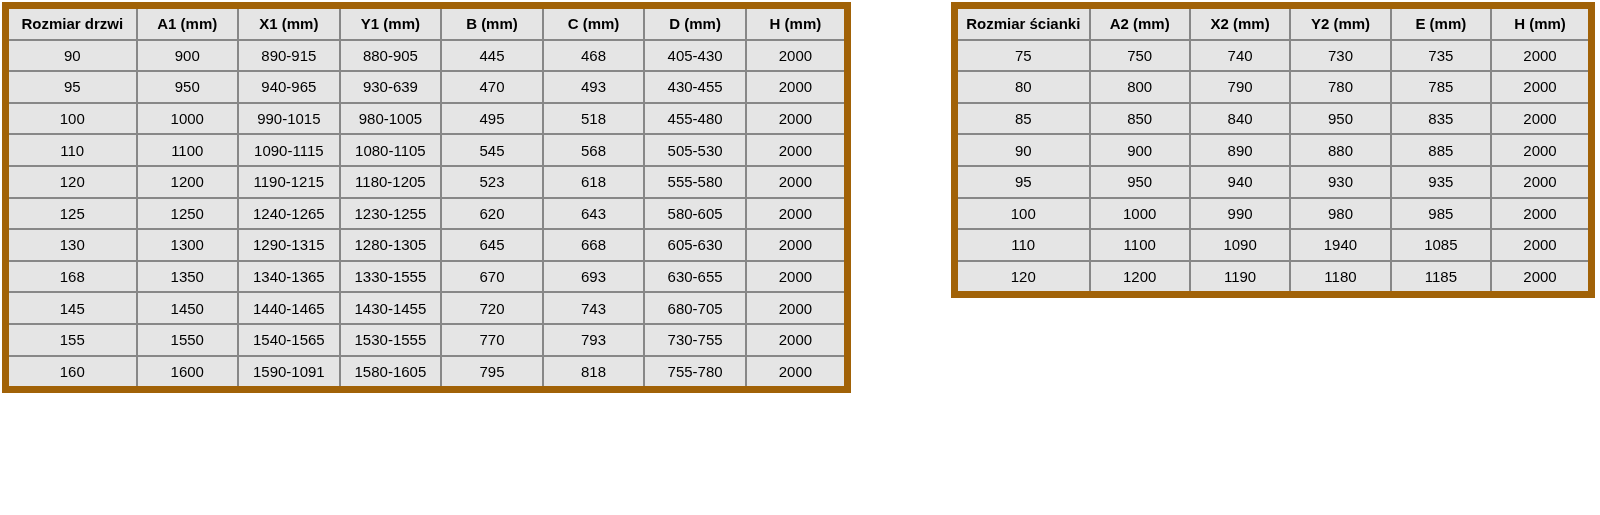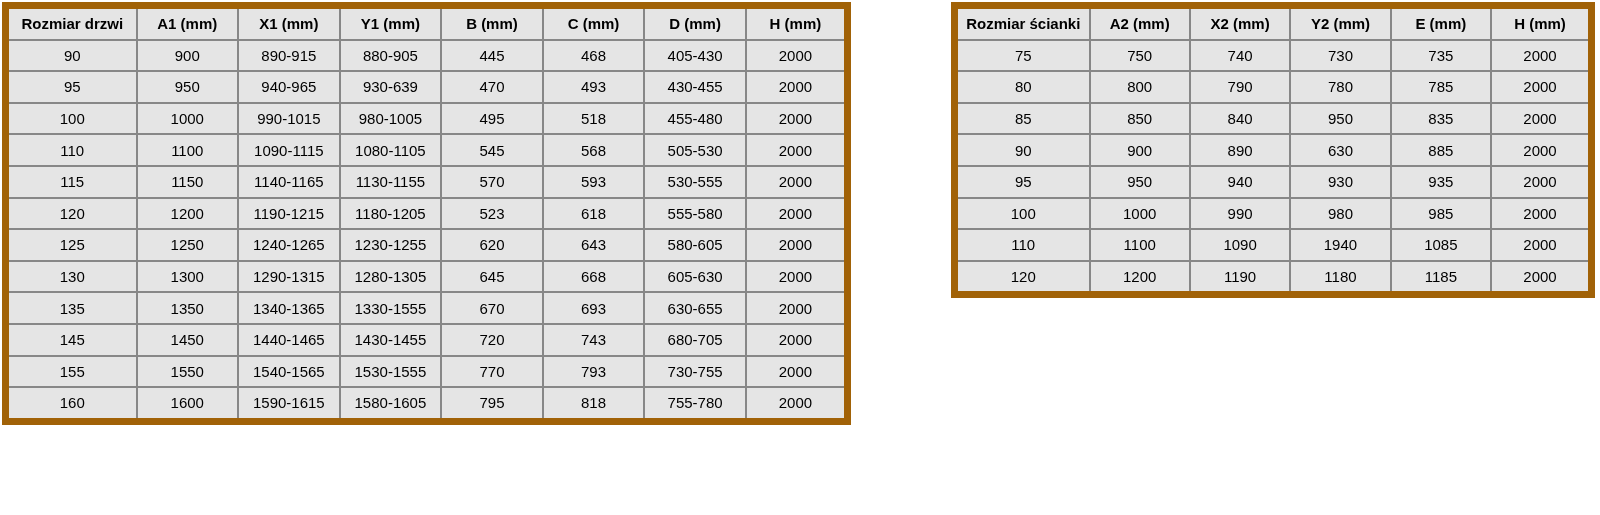--- a/index.html
+++ b/index.html
@@ -101,30 +101,20 @@
         <td>110</td>
         <td>1100</td>
         <td>1090-1115</td>
         <td>1080-1105</td>
         <td>545</td>
         <td>568</td>
         <td>505-530</td>
         <td>2000</td>
       </tr>
       <tr>
-        <td>115</td>
-        <td>1150</td>
-        <td>1140-1165</td>
-        <td>1130-1155</td>
-        <td>570</td>
-        <td>593</td>
-        <td>530-555</td>
-        <td>2000</td>
-      </tr>
-      <tr>
         <td>120</td>
         <td>1200</td>
         <td>1190-1215</td>
         <td>1180-1205</td>
         <td>523</td>
         <td>618</td>
         <td>555-580</td>
         <td>2000</td>
       </tr>
       <tr>
@@ -141,21 +131,21 @@
         <td>130</td>
         <td>1300</td>
         <td>1290-1315</td>
         <td>1280-1305</td>
         <td>645</td>
         <td>668</td>
         <td>605-630</td>
         <td>2000</td>
       </tr>
       <tr>
-        <td>135</td>
+        <td>168</td>
         <td>1350</td>
         <td>1340-1365</td>
         <td>1330-1555</td>
         <td>670</td>
         <td>693</td>
         <td>630-655</td>
         <td>2000</td>
       </tr>
       <tr>
         <td>145</td>
@@ -173,21 +163,21 @@
         <td>1540-1565</td>
         <td>1530-1555</td>
         <td>770</td>
         <td>793</td>
         <td>730-755</td>
         <td>2000</td>
       </tr>
       <tr>
         <td>160</td>
         <td>1600</td>
-        <td>1590-1615</td>
+        <td>1590-1091</td>
         <td>1580-1605</td>
         <td>795</td>
         <td>818</td>
         <td>755-780</td>
         <td>2000</td>
       </tr>
     </tbody>
 </table>
 
 <table id="walls-table" class="spec-table">
@@ -227,21 +217,21 @@
         <td>850</td>
         <td>840</td>
         <td>950</td>
         <td>835</td>
         <td>2000</td>
       </tr>
       <tr>
         <td>90</td>
         <td>900</td>
         <td>890</td>
-        <td>630</td>
+        <td>880</td>
         <td>885</td>
         <td>2000</td>
       </tr>
       <tr>
         <td>95</td>
         <td>950</td>
         <td>940</td>
         <td>930</td>
         <td>935</td>
         <td>2000</td>

